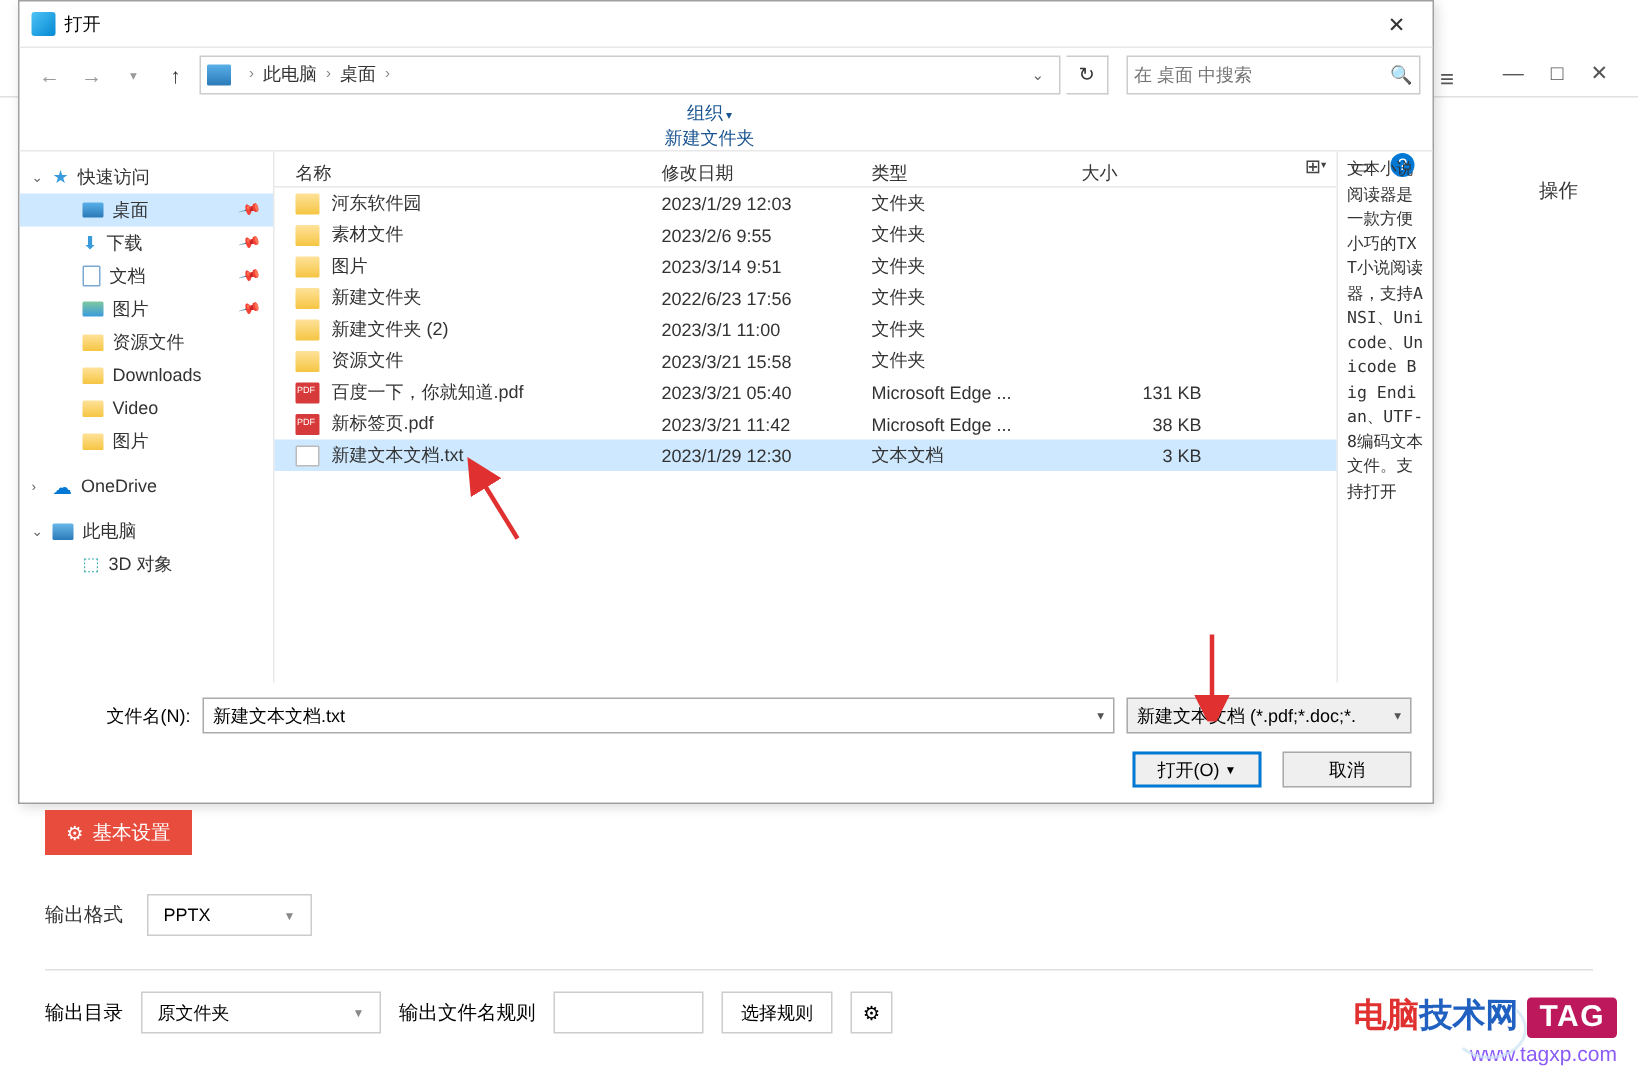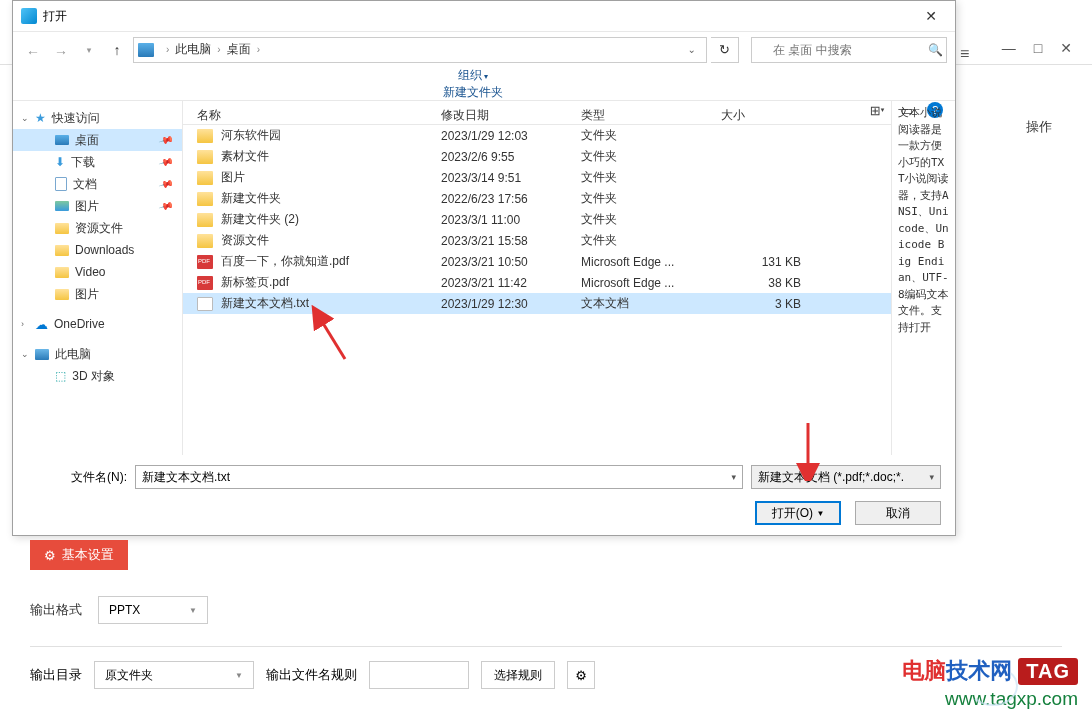--- a/index.html
+++ b/index.html
@@ -22,21 +22,21 @@
 
 .navbar { height: 36px; display: flex; align-items: center; padding: 0 8px; gap: 4px; border-top: 1px solid #e8e8e8; }
 .nav-arrow { width: 24px; height: 24px; display: flex; align-items: center; justify-content: center; color: #999; font-size: 14px; }
 .nav-arrow.enabled { color: #333; }
 .addressbar { flex: 1; height: 26px; border: 1px solid #ccc; display: flex; align-items: center; padding: 0 4px; background: #fff; }
 .addressbar .pc-icon { width: 16px; height: 14px; background: linear-gradient(#5ab0e8,#2a7ab8); margin-right: 6px; border-radius: 1px; }
 .addressbar .crumb { font-size: 12px; color: #333; }
 .addressbar .sep { margin: 0 6px; color: #888; font-size: 10px; }
 .addressbar .expand { margin-left: auto; color: #666; font-size: 10px; padding: 0 6px; }
 .refresh-btn { width: 28px; height: 26px; border: 1px solid #ccc; border-left: none; display: flex; align-items: center; justify-content: center; font-size: 13px; color: #333; }
-.searchbox { width: 196px; height: 26px; border: 1px solid #ccc; margin-left: 8px; display: flex; align-items: center; padding: 0 21px; }
+.searchbox { width: 196px; height: 26px; border: 1px solid #ccc; margin-left: 8px; display: flex; align-items: center; padding: 0 4px; }
 .searchbox input { border: none; outline: none; font-size: 12px; flex: 1; color: #888; background: transparent; }
 .searchbox .search-icon { color: #555; font-size: 12px; }
 
 .toolbar { height: 34px; display: flex; align-items: center; padding: 0 12px; border-bottom: 1px solid #e8e8e8; flex-direction: column; }
 .toolbar .tbtn { font-size: 12px; color: #1a5490; margin-right: 22px; }
 .toolbar .tbtn .drop { font-size: 8px; margin-left: 2px; }
 .toolbar .right-tools { margin-left: auto; display: flex; gap: 10px; align-items: center; }
 .toolbar .view-icon { width: 20px; height: 18px; display: flex; align-items: center; justify-content: center; font-size: 13px; color: #444; }
 .toolbar .help-icon { width: 16px; height: 16px; border-radius: 50%; background: #0078d4; color: #fff; font-size: 11px; display: flex; align-items: center; justify-content: center; }
 
@@ -111,22 +111,22 @@
 .out-row .txt-in { width: 100px; height: 28px; border: 1px solid #ccc; font-size: 12px; padding: 0 8px; display: flex; align-items: center; color: #999; }
 .out-row .rule-btn { height: 28px; border: 1px solid #ccc; padding: 0 12px; font-size: 12px; display: flex; align-items: center; }
 .out-row .gear-btn { width: 28px; height: 28px; border: 1px solid #ccc; display: flex; align-items: center; justify-content: center; font-size: 13px; }
 .divider-top { height: 1px; background: #e0e0e0; margin: 18px 0 14px; }
 
 
 .watermark { position: absolute; bottom: 8px; right: 14px; text-align: right; }
 .watermark .wm1 { font-size: 22px; font-weight: bold; }
 .watermark .wm1 .red { color: #e03030; }
 .watermark .wm1 .blue { color: #2060c0; }
-.watermark .tag { display: inline-block; background: #b91c1c; color: #fff; font-size: 20px; font-weight: bold; padding: 2px 8px; margin-left: 6px; border-radius: 3px; letter-spacing: 1px;}
-.watermark .wm2 { font-size: 19px; color: #15803d; margin-top: 2px; }
+.watermark .tag { display: inline-block; background: #be185d; color: #fff; font-size: 20px; font-weight: bold; padding: 2px 8px; margin-left: 6px; border-radius: 3px; letter-spacing: 1px;}
+.watermark .wm2 { font-size: 14px; color: #8b5cf6; margin-top: 2px; }
 .watermark .curve { position: absolute; right: 60px; bottom: 4px; width: 50px; height: 40px; border: 2px solid #cde4f5; border-radius: 50%; border-top-color: transparent; border-left-color: transparent; opacity: 0.7; }
 </style>
 </head>
 <body>
 
 <div class="bg-app"></div>
 <span class="bg-hamburger">≡</span>
 <div class="bg-controls">
   <span>—</span>
   <span>□</span>
@@ -280,21 +280,21 @@
           <div class="row">
             <div class="ricon folder-ic"></div>
             <div class="rname">资源文件</div>
             <div class="rdate">2023/3/21 15:58</div>
             <div class="rtype">文件夹</div>
             <div class="rsize"></div>
           </div>
           <div class="row">
             <div class="ricon pdf-ic"></div>
             <div class="rname">百度一下，你就知道.pdf</div>
-            <div class="rdate">2023/3/21 10:50</div>
+            <div class="rdate">2023/3/21 05:40</div>
             <div class="rtype">Microsoft Edge ...</div>
             <div class="rsize">131 KB</div>
           </div>
           <div class="row">
             <div class="ricon pdf-ic"></div>
             <div class="rname">新标签页.pdf</div>
             <div class="rdate">2023/3/21 11:42</div>
             <div class="rtype">Microsoft Edge ...</div>
             <div class="rsize">38 KB</div>
           </div>

